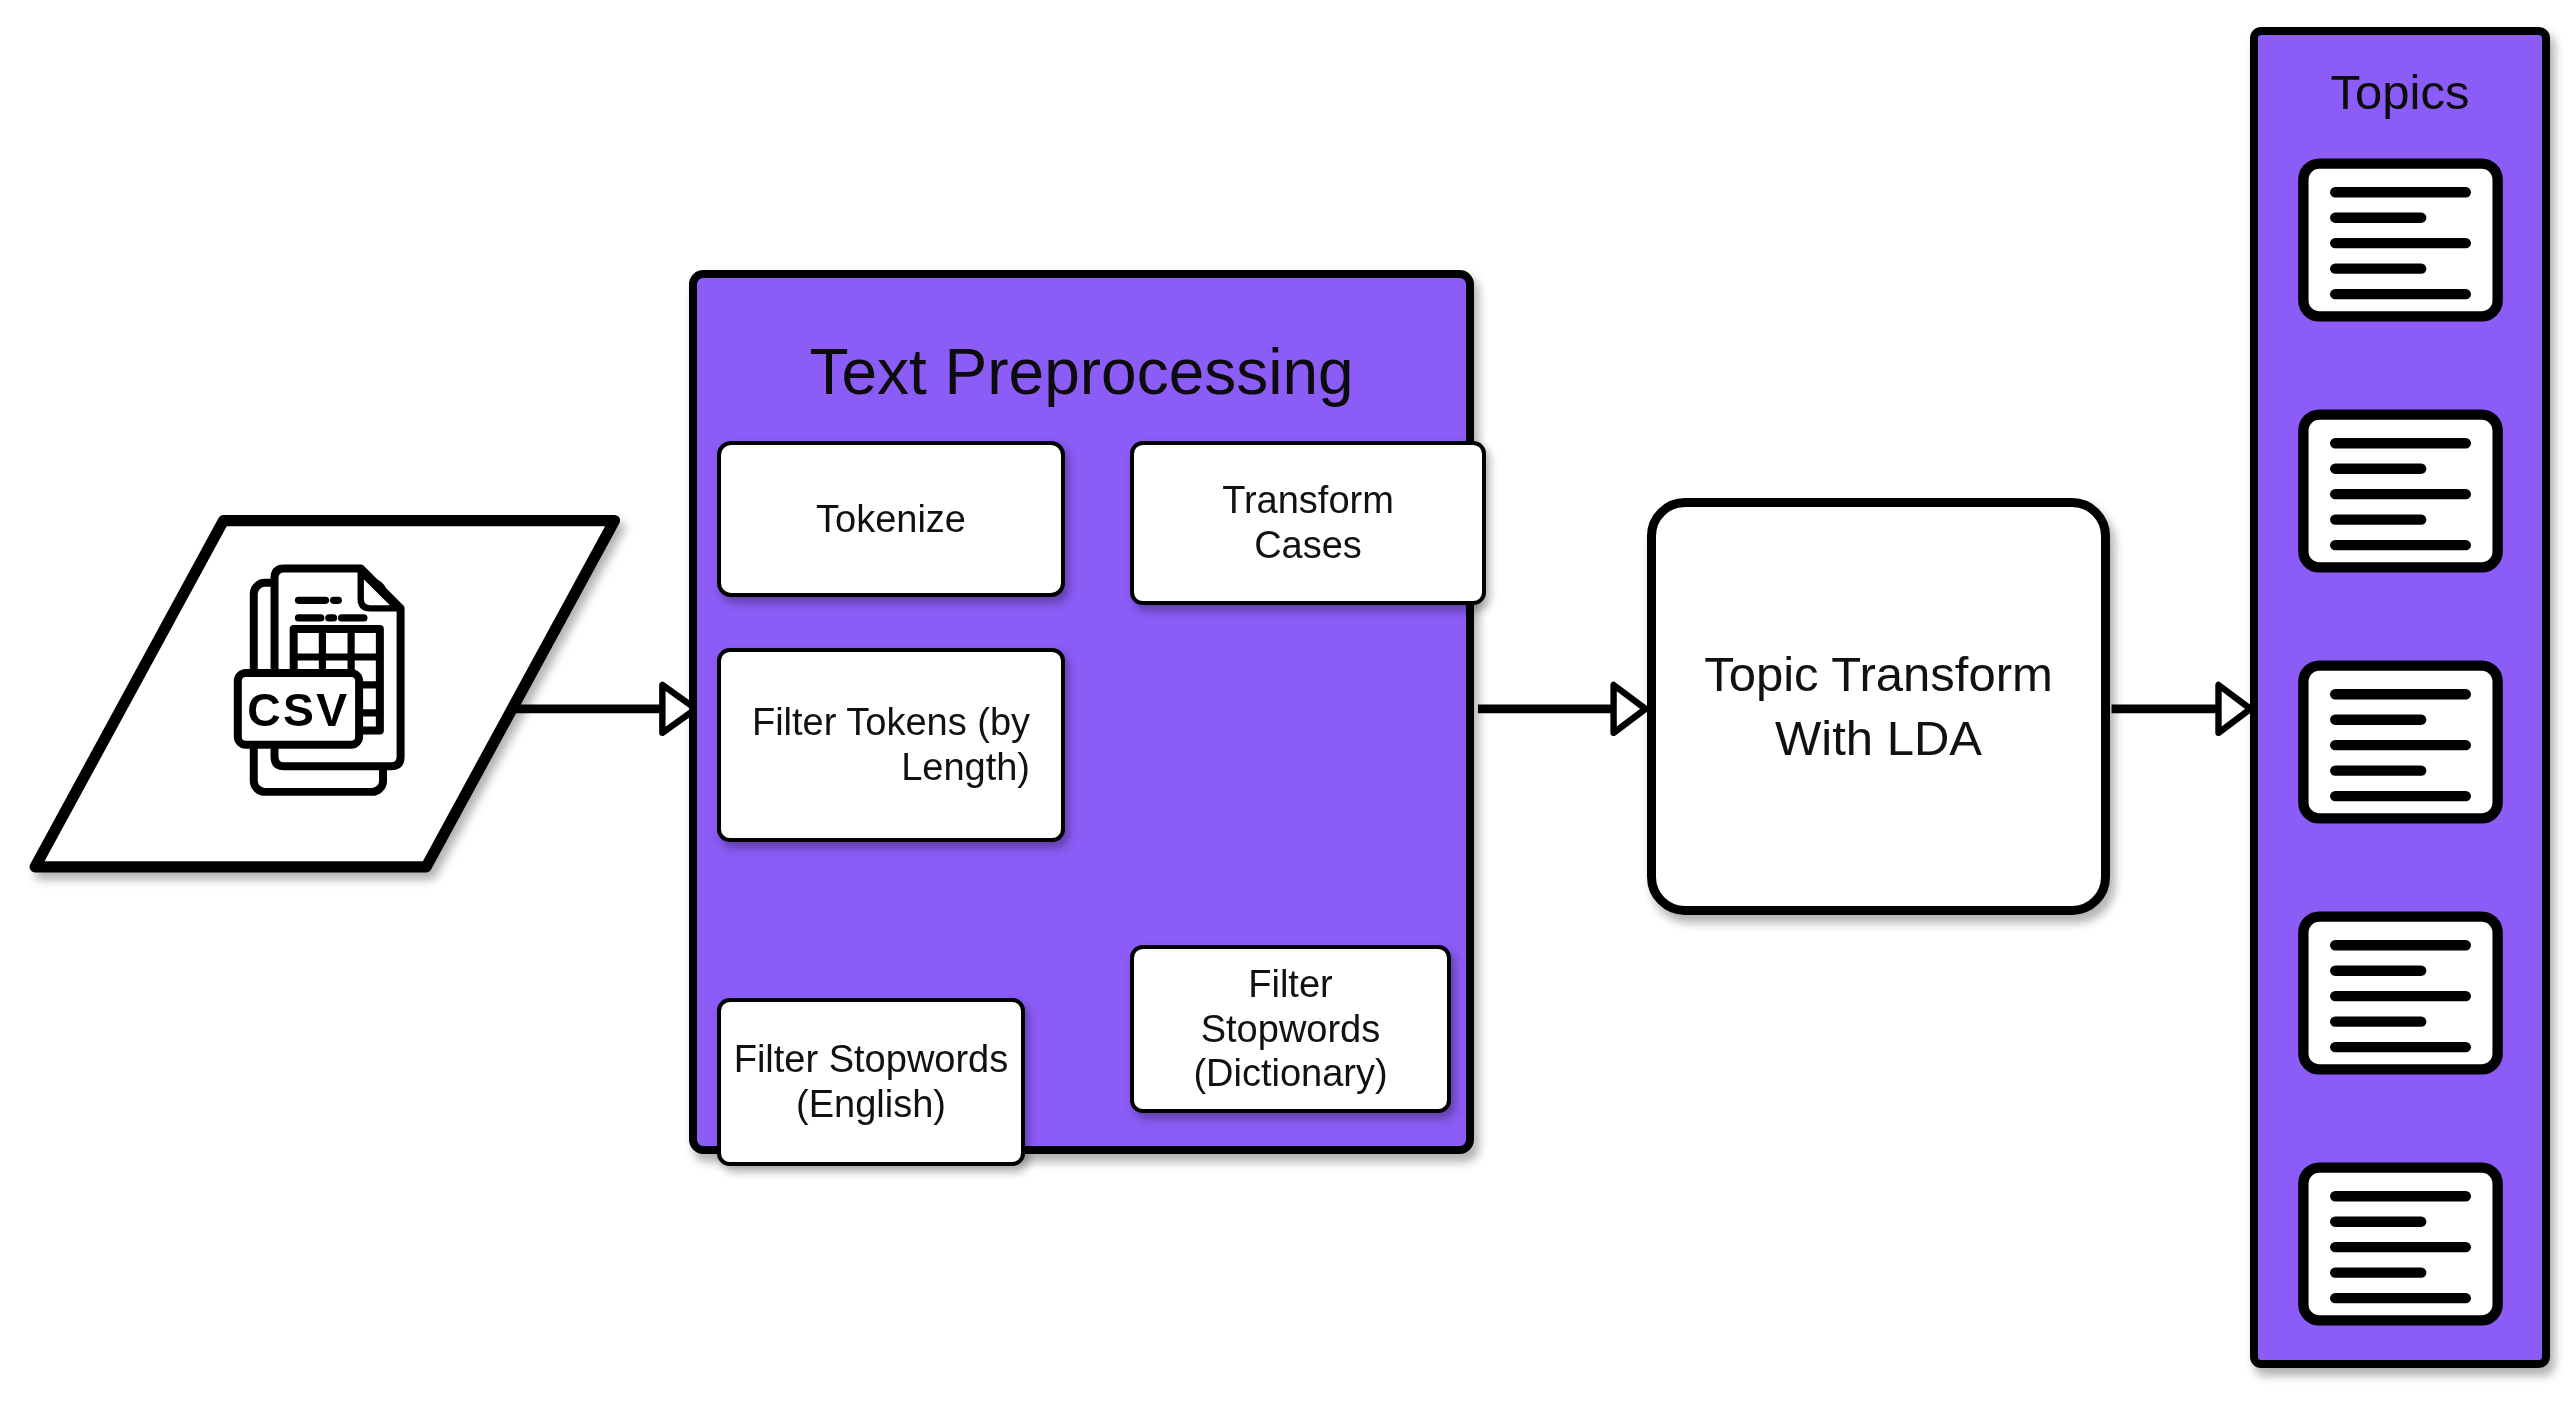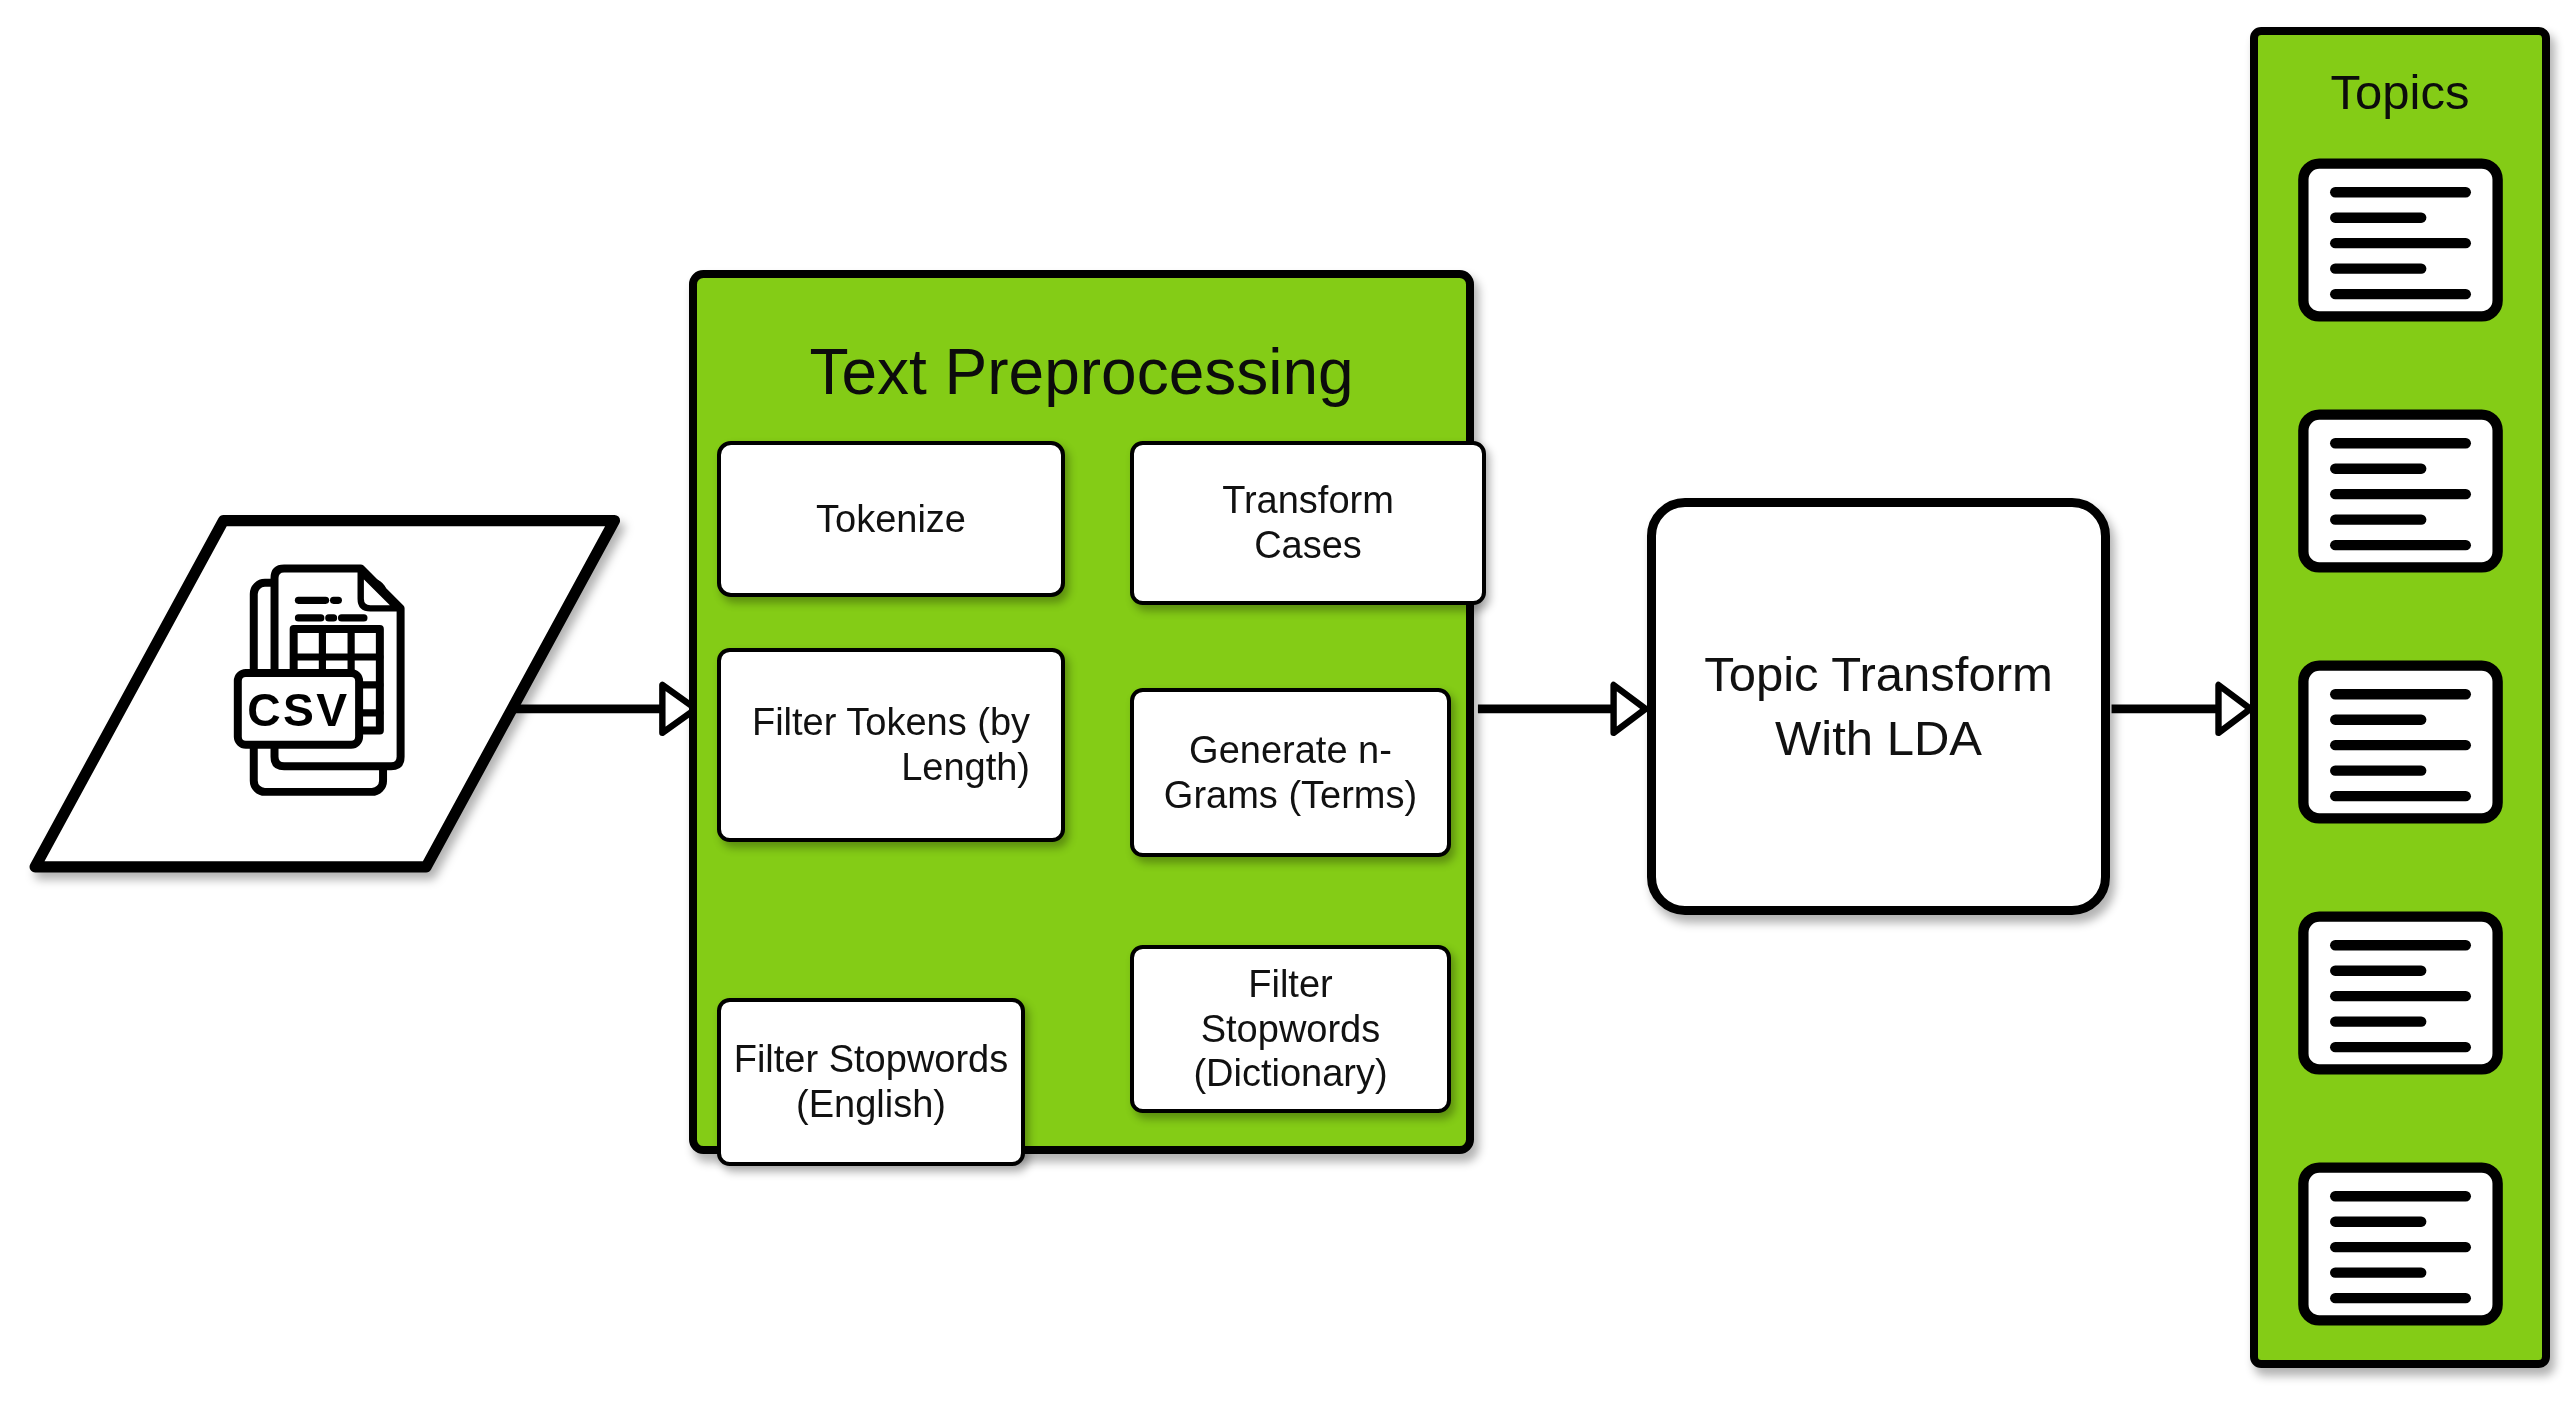--- a/index.html
+++ b/index.html
@@ -24,21 +24,21 @@
     align-items: center;
     justify-content: center;
     text-align: center;
     font-size: 38px;
     line-height: 1.18;
     white-space: pre-line;
     box-shadow: 4px 5.6px 8px rgba(0,0,0,0.30);
   }
   .container {
     position: absolute;
-    background: #84cc16;
+    background: #8b5cf6;
     border: 8px solid #000000;
     border-radius: 14.4px;
     box-shadow: 4.8px 7.2px 9.6px rgba(0,0,0,0.30);
   }
   .group-title {
     text-align: center;
     font-size: 64px;
     color: #0c0c0c;
   }
 
@@ -144,22 +144,20 @@
 
   <div class="container pre">
     <div class="group-title">Text Preprocessing</div>
   </div>
 
   <div class="node" id="tokenize">Tokenize</div>
   <div class="node" id="transform">Transform
 Cases</div>
   <div class="node" id="filtertokens">Filter Tokens (by
 Length)</div>
-  <div class="node" id="ngrams">Generate n-
-Grams (Terms)</div>
   <div class="node" id="stopen">Filter Stopwords
 (English)</div>
   <div class="node" id="stopdict">Filter
 Stopwords
 (Dictionary)</div>
 
   <div class="node lda">Topic Transform
 With LDA</div>
 
   <div class="container topics">

